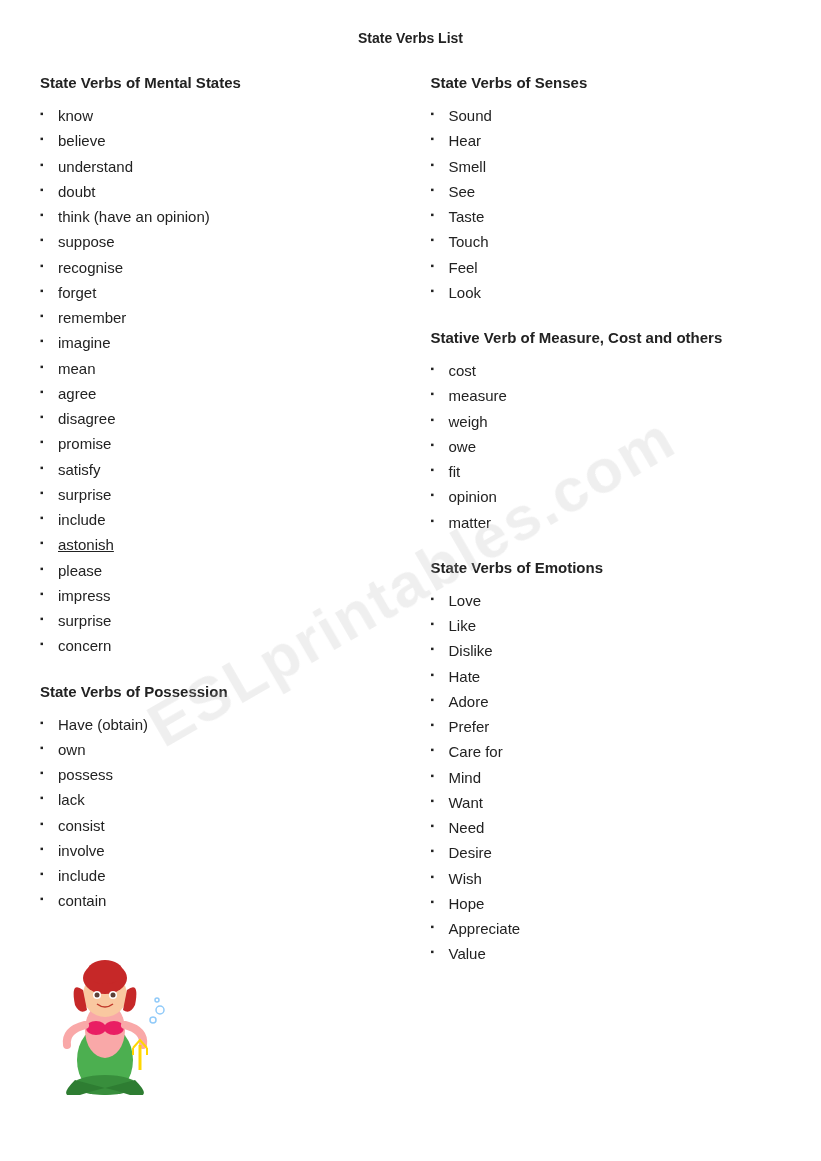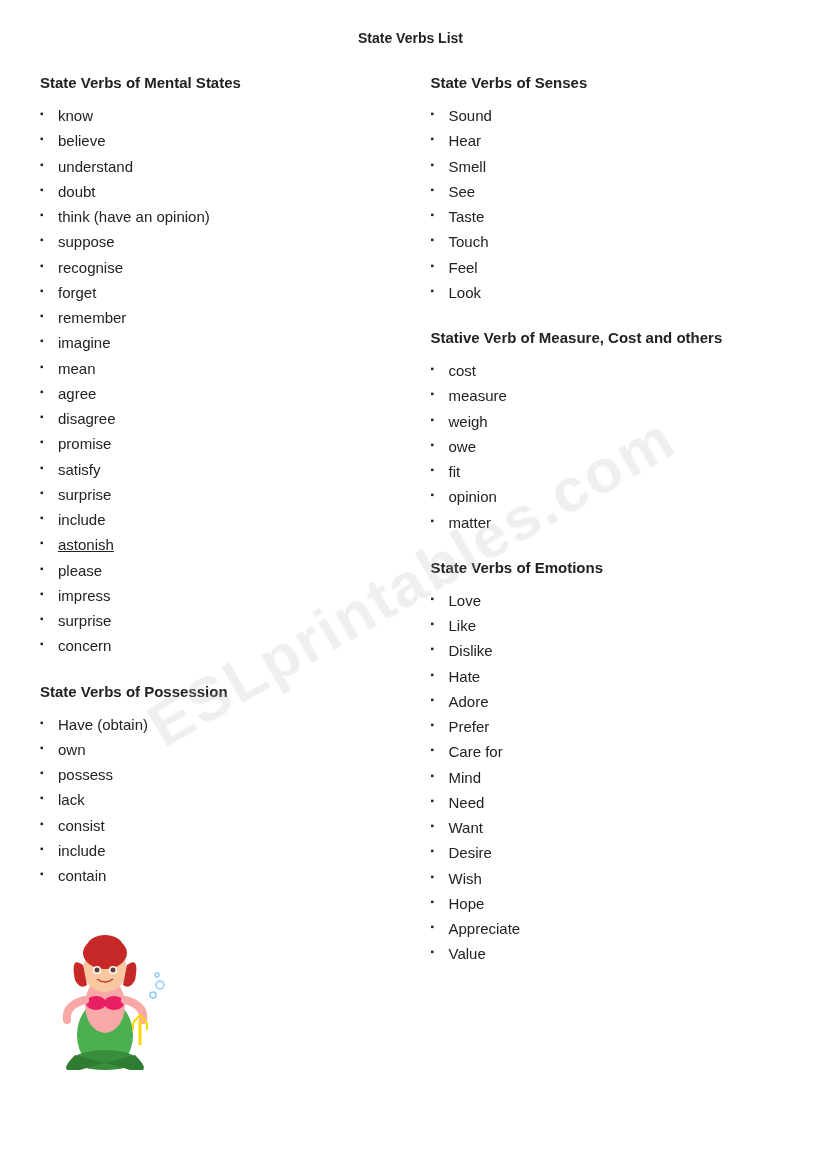--- a/index.html
+++ b/index.html
@@ -123,20 +123,21 @@
         <li>concern</li>
       </ul>
 
     <div class="section-title">State Verbs of Possession</div>
     <ul class="verb-list" id="possession-list">
         <li>Have  (obtain)</li>
         <li>own</li>
         <li>possess</li>
         <li>lack</li>
         <li>consist</li>
+        <li>involve</li>
         <li>include</li>
         <li>contain</li>
       </ul>
 
     <div class="image-placeholder">
       <svg class="mermaid-svg" viewBox="0 0 120 155" xmlns="http://www.w3.org/2000/svg">
 
         <ellipse cx="60" cy="120" rx="28" ry="35" fill="#4caf50"></ellipse>
         <ellipse cx="60" cy="145" rx="32" ry="10" fill="#388e3c"></ellipse>
 
@@ -207,22 +208,22 @@
     <div class="section-title">State Verbs of Emotions</div>
     <ul class="verb-list" id="emotions-list">
         <li>Love</li>
         <li>Like</li>
         <li>Dislike</li>
         <li>Hate</li>
         <li>Adore</li>
         <li>Prefer</li>
         <li>Care for</li>
         <li>Mind</li>
+        <li>Want</li>
         <li>Need</li>
-        <li>Want</li>
         <li>Desire</li>
         <li>Wish</li>
         <li>Hope</li>
         <li>Appreciate</li>
         <li>Value</li>
       </ul>
   </div>
 </div>
 
 </body></html>

